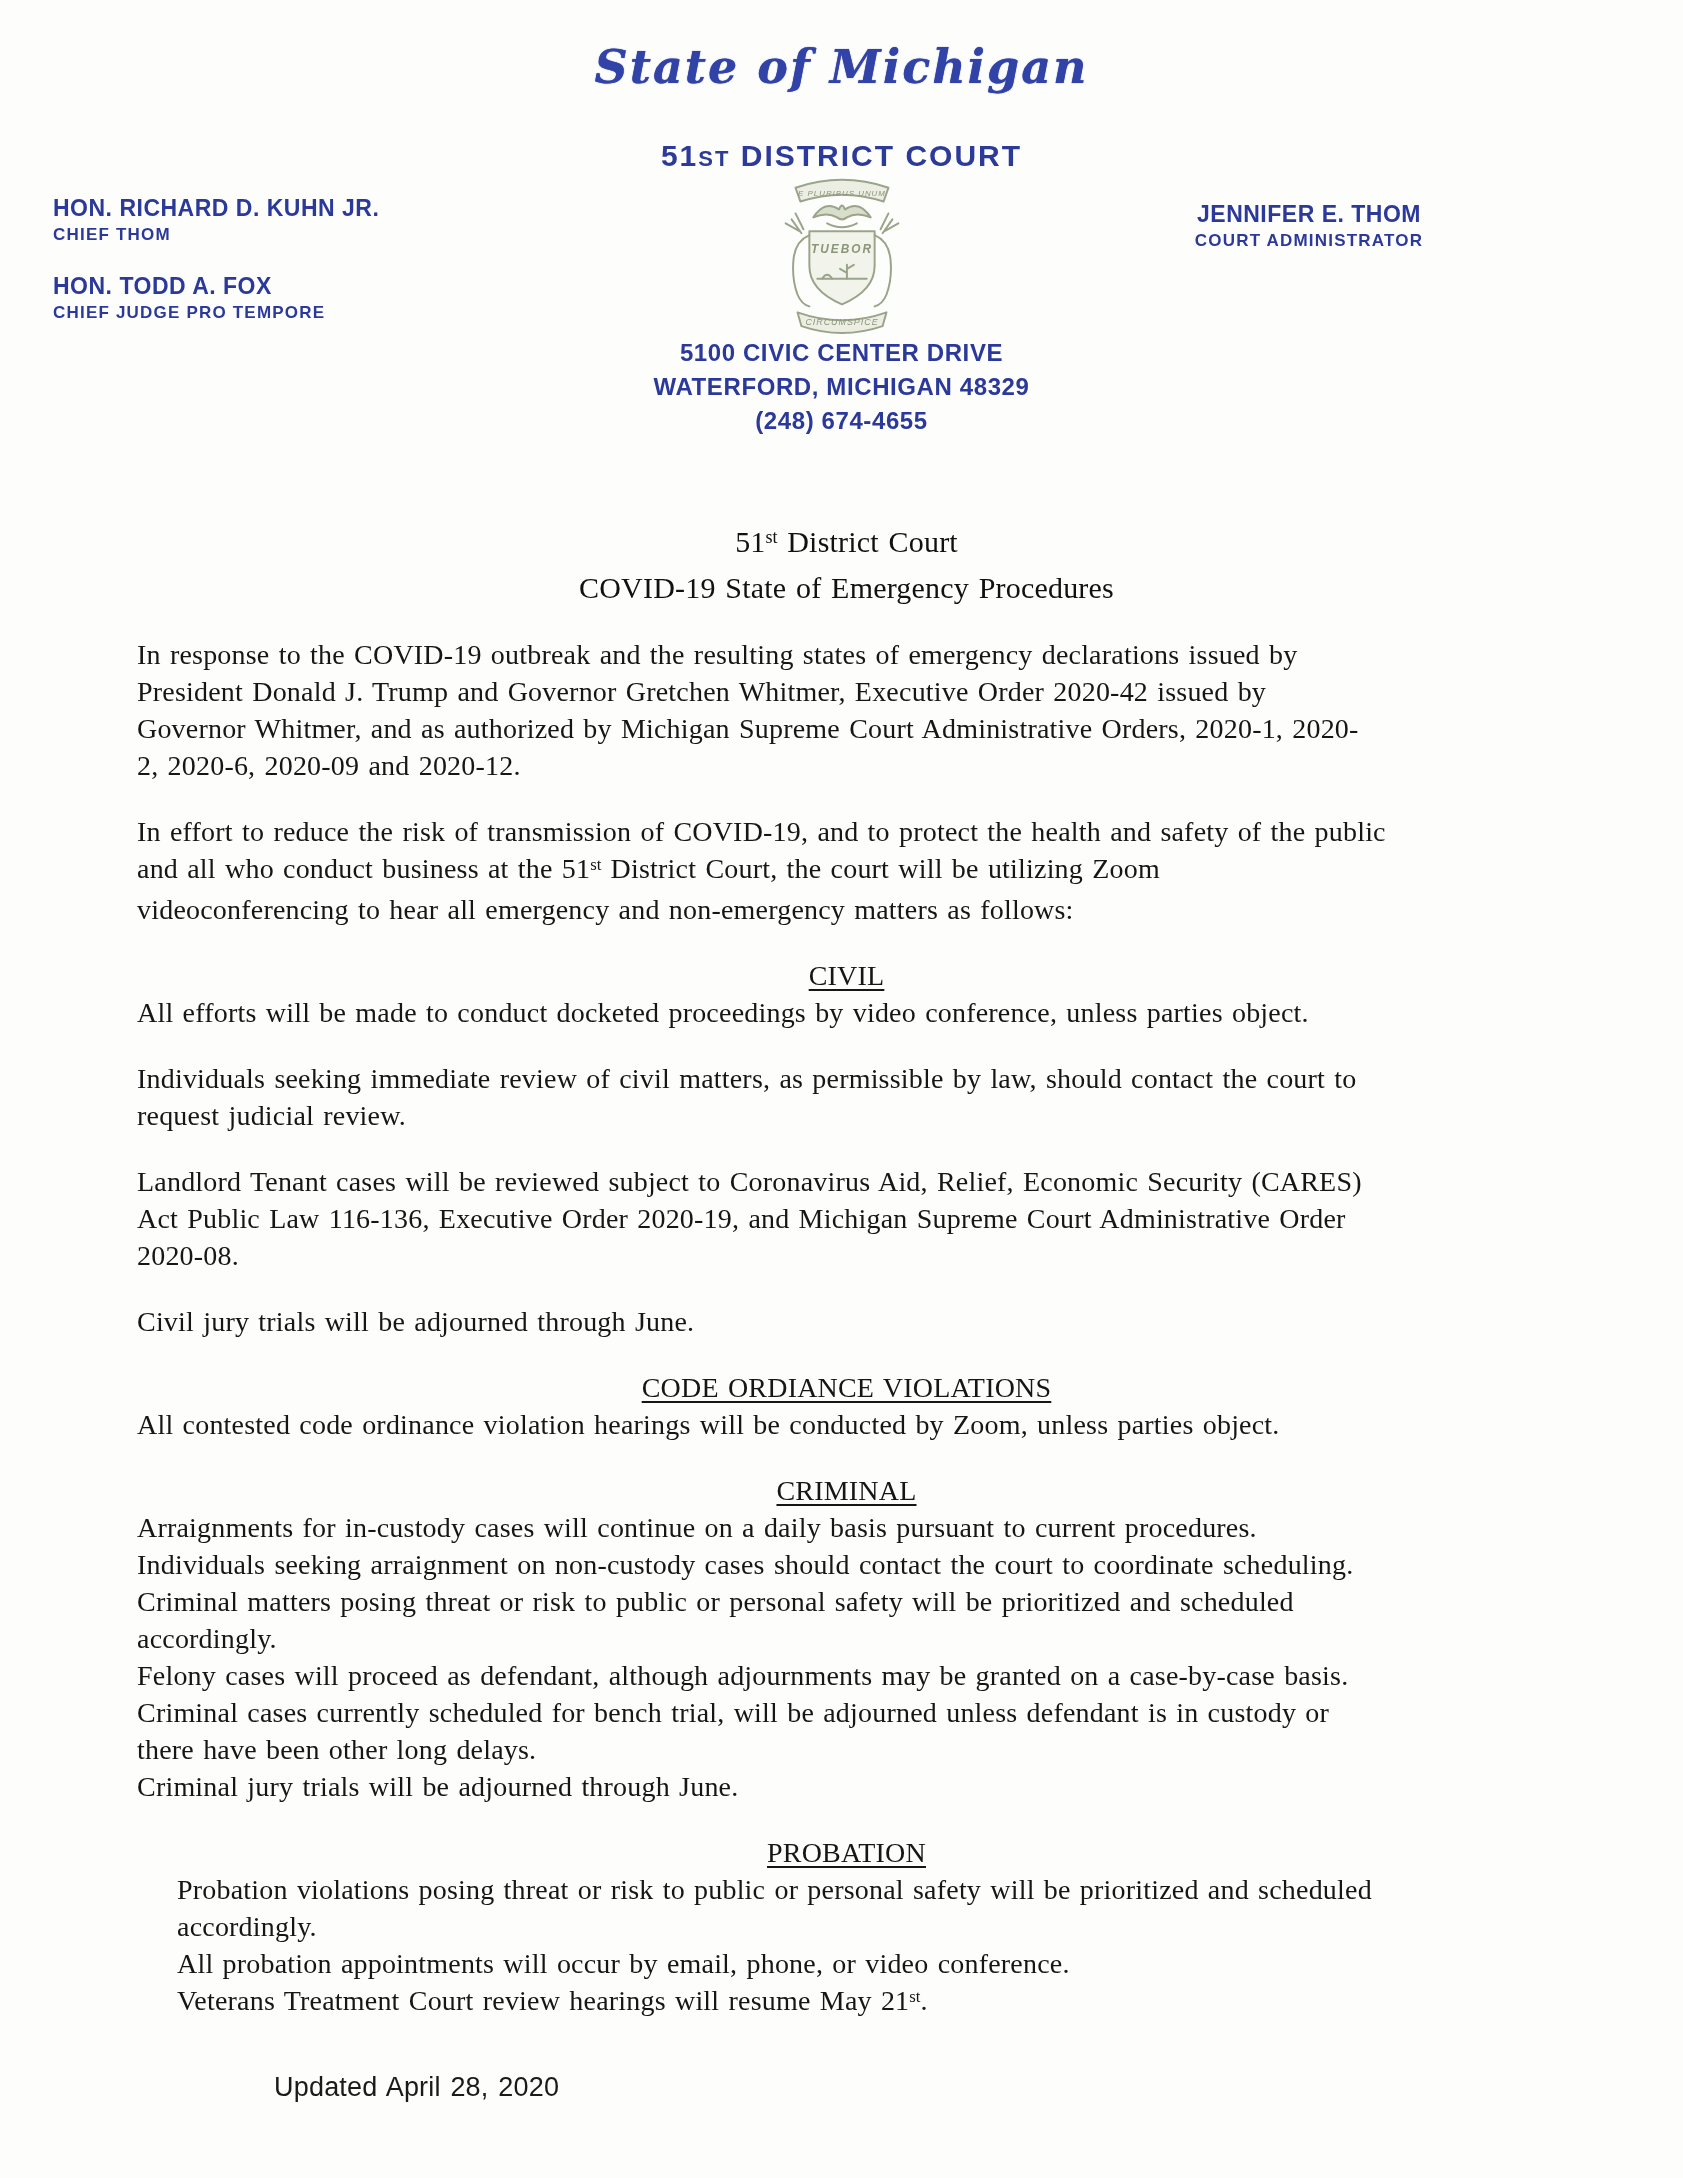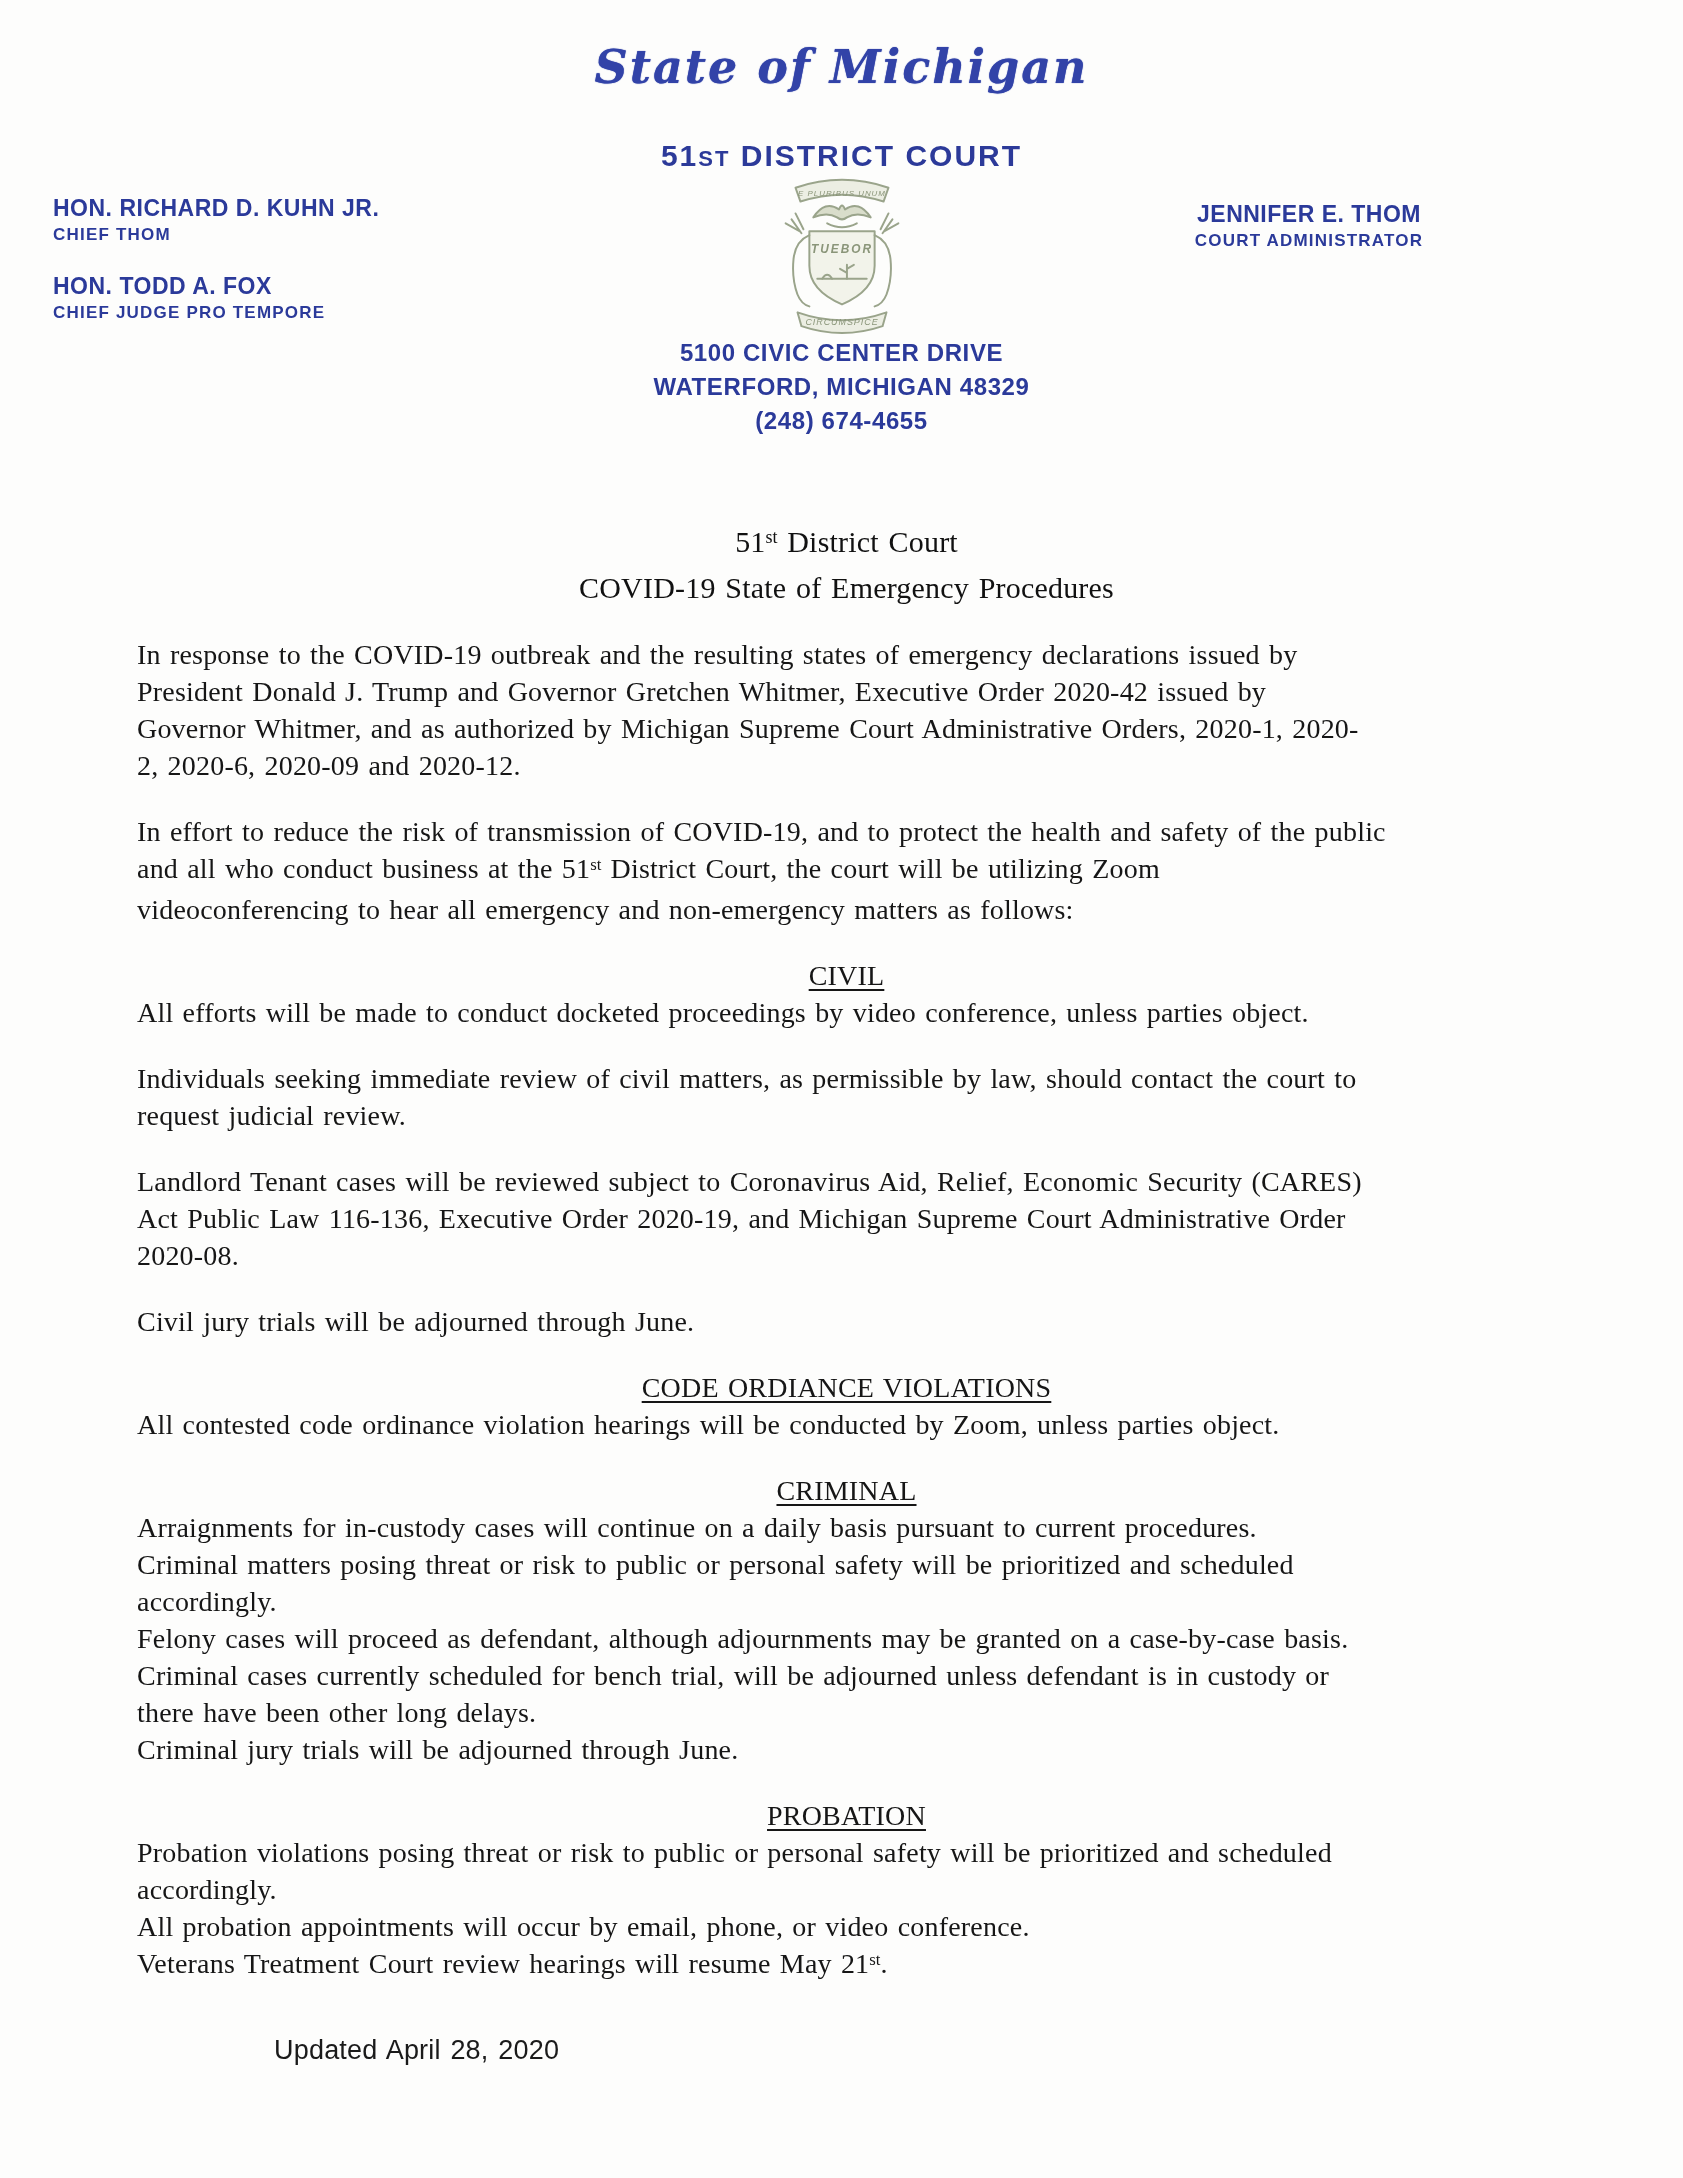--- a/index.html
+++ b/index.html
@@ -168,30 +168,31 @@
       </div>
 
     <div class="heading">CODE ORDIANCE VIOLATIONS</div>
     <div class="para">
         <div>All contested code ordinance violation hearings will be conducted by Zoom, unless parties object.</div>
       </div>
 
     <div class="heading">CRIMINAL</div>
     <div class="para">
         <div>Arraignments for in-custody cases will continue on a daily basis pursuant to current procedures.</div>
+        <div>Individuals seeking arraignment on non-custody cases should contact the court to coordinate scheduling.</div>
         <div>Criminal matters posing threat or risk to public or personal safety will be prioritized and scheduled</div>
         <div>accordingly.</div>
         <div>Felony cases will proceed as defendant, although adjournments may be granted on a case-by-case basis.</div>
         <div>Criminal cases currently scheduled for bench trial, will be adjourned unless defendant is in custody or</div>
         <div>there have been other long delays.</div>
         <div>Criminal jury trials will be adjourned through June.</div>
       </div>
 
     <div class="heading">PROBATION</div>
-    <div class="para" style="margin-bottom:0;">
+    <div class="para" style="margin-bottom:0;margin-left:40px;">
       <div>
           <div>Probation violations posing threat or risk to public or personal safety will be prioritized and scheduled</div>
           <div>accordingly.</div>
           <div>All probation appointments will occur by email, phone, or video conference.</div>
         </div>
       <div><span>Veterans Treatment Court review hearings will resume May 21</span><span class="sup">st</span><span>.</span></div>
     </div>
 
     <div class="updated">Updated April 28, 2020</div>
 

